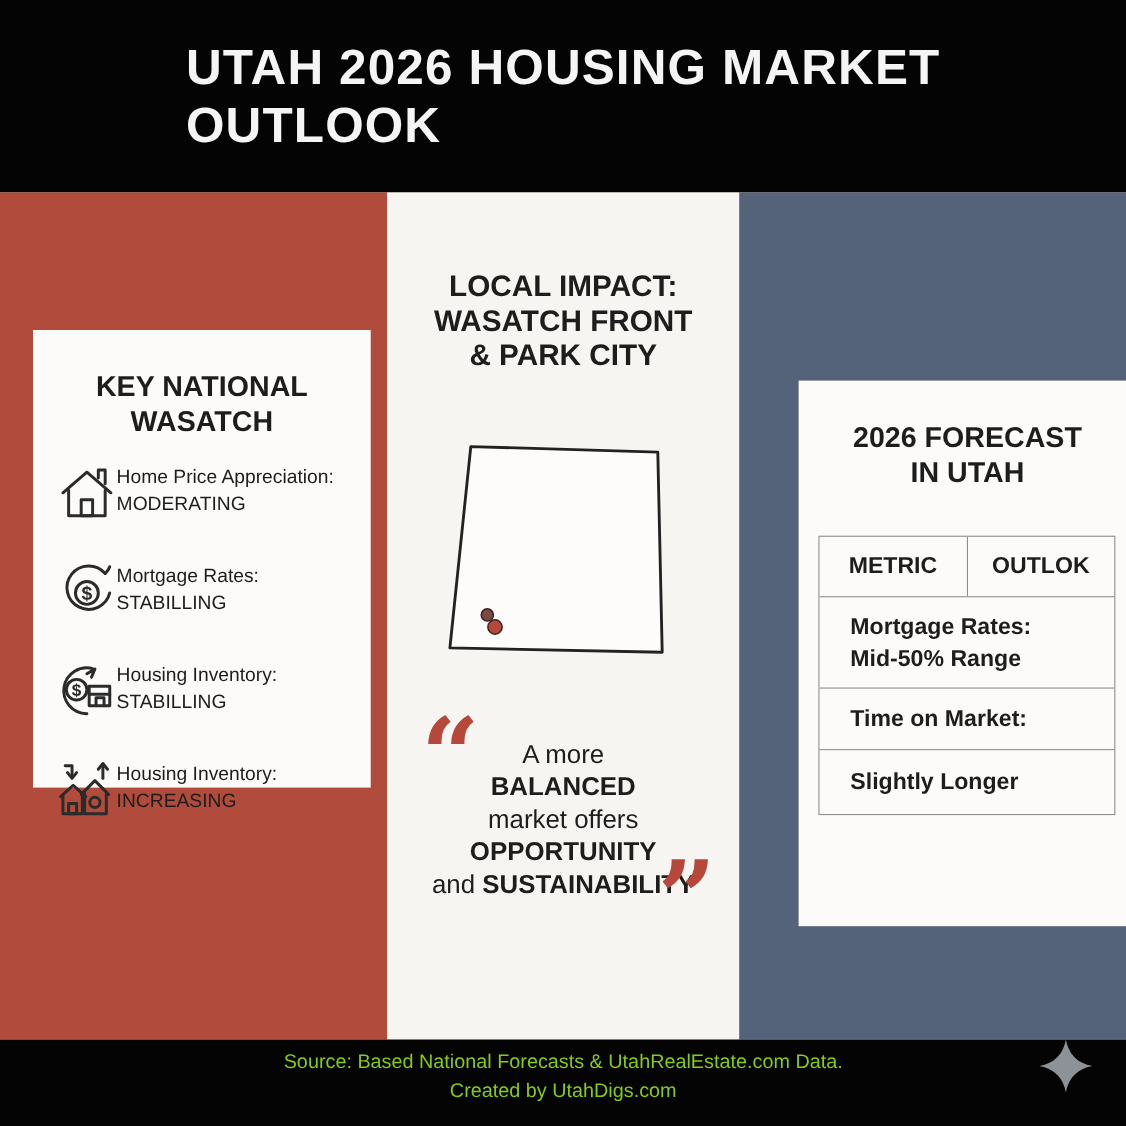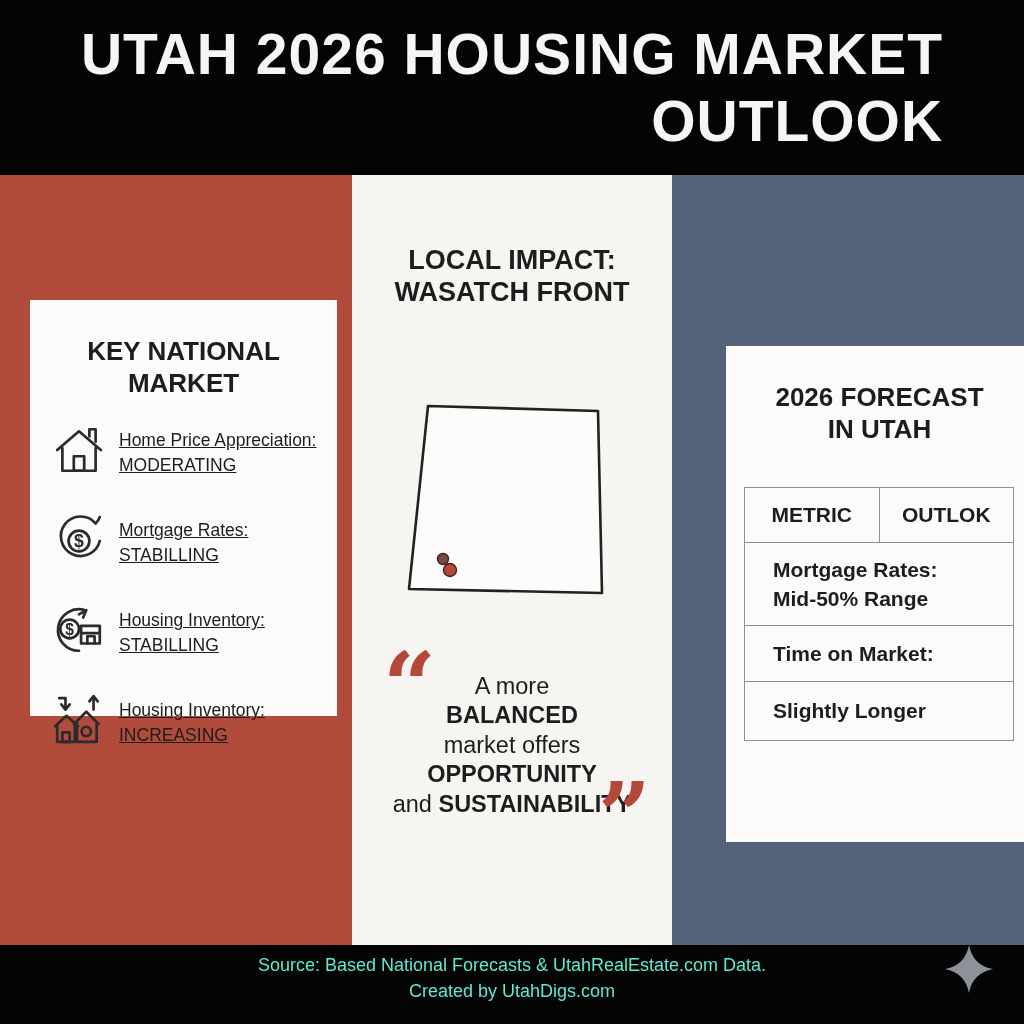--- a/index.html
+++ b/index.html
@@ -3,38 +3,38 @@
 <meta charset="utf-8">
 <style>
   * { margin:0; padding:0; box-sizing:border-box; }
   html,body { width:1024px; height:1024px; }
   body { font-family:"Liberation Sans", sans-serif; color:var(--text); }
   .poster { position:relative; width:1024px; height:1024px; overflow:hidden; background:var(--mid-white); }
 
   
   .header { position:absolute; left:0; top:0; width:1024px; height:175px; background:var(--black);
             display:flex; flex-direction:column; align-items:center; justify-content:center; }
-  .header .title { color:#f5f5f5; font-weight:bold; font-size:57px; letter-spacing:1px;
-                   line-height:1.17; text-align:right; }
+  .header .title { color:#f5f5f5; font-weight:bold; font-size:45px; letter-spacing:1px;
+                   line-height:1.17; text-align:left; }
 
   
   .col { position:absolute; top:175px; height:770px; }
   .col-left  { left:0;   width:352px; background:var(--red); }
   .col-mid   { left:352px; width:320px; background:var(--mid-white); }
   .col-right { left:672px; width:352px; background:var(--slate); }
 
   
   .card { position:absolute; background:var(--card); }
   .card-left  { left:30px;  top:300px; width:307px; height:416px; }
   .card-right { left:726px; top:302px; width:307px; height:496px;margin-top:44px; }
   .card-title { padding-top:36px; text-align:center; font-weight:bold; font-size:26px; line-height:1.22; }
 
   
   .trend-list { margin-top:22px; padding-left:22px; }
-  .trend-item { display:flex; align-items:flex-end; gap:13px; height:56px; margin-bottom:34px;text-decoration:underline; }
+  .trend-item { display:flex; align-items:flex-start; height:56px; margin-bottom:34px; }
   .trend-icon { flex:0 0 54px; height:54px; }
   .trend-icon svg { width:54px; height:54px; stroke:#2b2b2b; stroke-width:2.6; fill:none;
                     stroke-linecap:round; stroke-linejoin:round; }
   .trend-icon svg text { fill:#2b2b2b; stroke:none; font-weight:bold; }
   .trend-text { font-size:17.5px; line-height:1.4; }
 
   
   .mid-heading { position:absolute; left:352px; top:245px; width:320px; text-align:center;
                  font-weight:bold; font-size:27px; line-height:1.17; }
   .map-wrap { position:absolute; left:400px; top:393px; width:212px; height:218px; }
@@ -54,21 +54,21 @@
   .t-head .t-cell:first-child { border-right:1.5px solid var(--border); }
   .t-row { display:flex; align-items:center; padding-left:28px; border-bottom:1.5px solid var(--border); }
   .t-row:last-child { border-bottom:none; }
   .t-row1 { height:55px; gap:45px; }
   .t-row2 { height:83px; display:block; padding-top:13px; line-height:1.38; }
   .t-row3 { height:56px;text-align:right; }
   .t-row4 { height:58px; }
 
   
   .footer { position:absolute; left:0; top:945px; width:1024px; height:79px; background:var(--black);
-            text-align:center; color:#5eead4; font-size:18px; line-height:26px; padding-top:7px; }
+            text-align:center; color:#84cc16; font-size:18px; line-height:26px; padding-top:7px; }
   .sparkle { position:absolute; left:942px; top:942px; width:54px; height:54px; }
 </style>
 </head>
 <body>
 
 <div class="poster">
 
   <div class="header">
     <div class="title">
       <div>UTAH 2026 HOUSING MARKET</div>
@@ -76,21 +76,21 @@
     </div>
   </div>
 
   <div class="col col-left"></div>
   <div class="col col-mid"></div>
   <div class="col col-right"></div>
 
   <div class="card card-left">
     <div class="card-title">
       <div>KEY NATIONAL</div>
-      <div>MARKET</div>
+      <div>WASATCH</div>
     </div>
     <div class="trend-list">
 
       <div class="trend-item">
         <span class="trend-icon">
           <svg viewBox="0 0 52 52">
             <polyline points="36,13 36,6 42,6 42,18"></polyline>
             <polyline points="5,26 26,8 47,26"></polyline>
             <polyline points="10,24 10,46 42,46 42,24"></polyline>
             <rect x="21" y="32" width="10" height="14"></rect>
@@ -155,20 +155,21 @@
           <div>INCREASING</div>
         </div>
       </div>
 
     </div>
   </div>
 
   <div class="mid-heading">
     <div>LOCAL IMPACT:</div>
     <div>WASATCH FRONT</div>
+    <div>&amp; PARK CITY</div>
   </div>
 
   <div class="map-wrap">
     <svg viewBox="0 0 212 218" width="212" height="218">
       <polygon points="28,13 198,18 202,200 9,196" fill="#fdfcfa" stroke="#222222" stroke-width="2.6" stroke-linejoin="round"></polygon>
       <circle stroke="#3a2420" stroke-width="1.4" cx="43" cy="166" r="5.5" fill="#7d4a42"></circle>
       <circle stroke="#3a2420" stroke-width="1.4" cx="50" cy="177" r="6.5" fill="#b5483a"></circle>
     </svg>
   </div>
 

